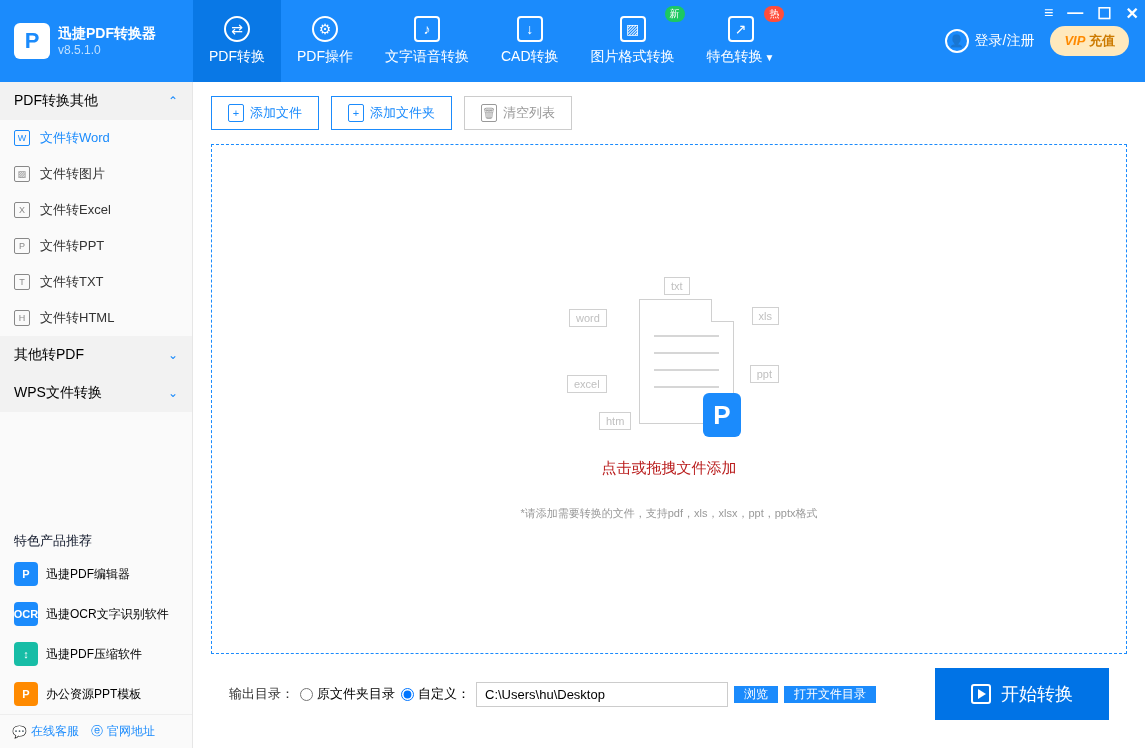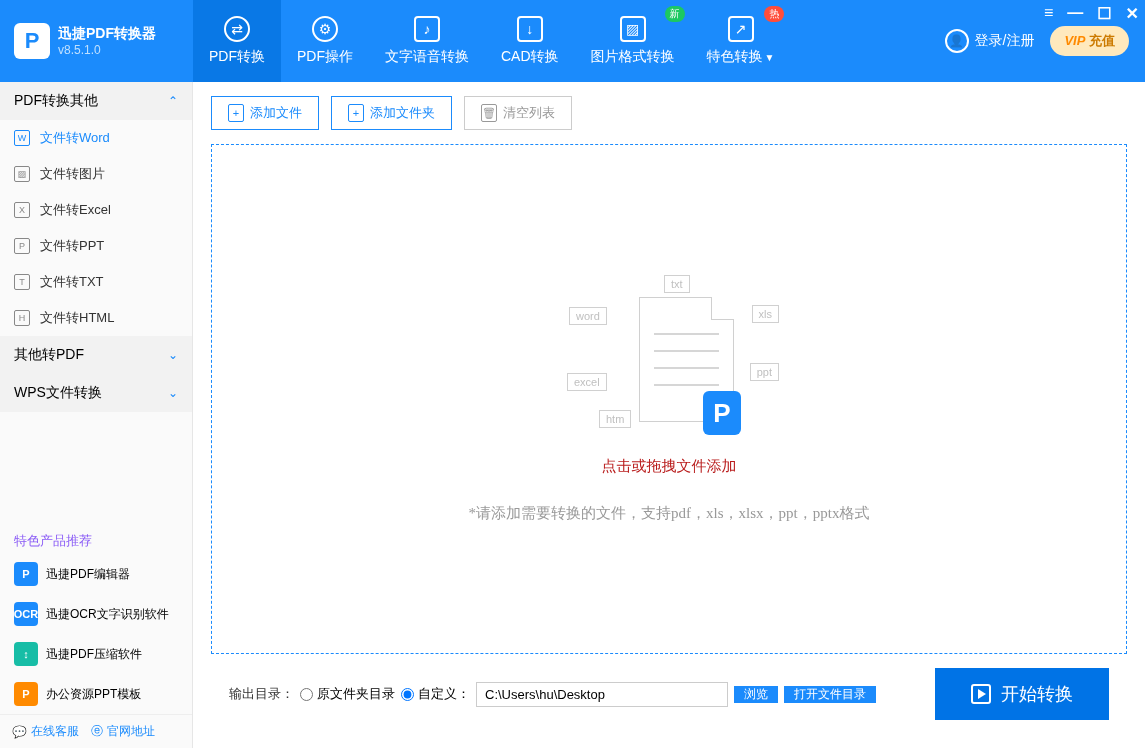--- a/index.html
+++ b/index.html
@@ -33,21 +33,21 @@
 
 .body-layout { display: flex; height: calc(748px - 82px); }
 .sidebar { width: 193px; border-right: 1px solid #e6e6e6; display: flex; flex-direction: column; background: #fafafa; }
 .side-group { padding: 10px 14px; font-size: 14px; display: flex; align-items: center; justify-content: space-between; cursor: pointer; background: #f2f2f2; }
 .side-group .chev { color: #1b8bfc; font-size: 12px; }
 .side-item { padding: 9px 14px; font-size: 13px; display: flex; align-items: center; gap: 10px; cursor: pointer; color: #333; }
 .side-item.active { color: #1b8bfc; }
 .side-item .icn { width: 16px; height: 16px; border: 1.5px solid #888; border-radius: 2px; display: inline-flex; align-items: center; justify-content: center; font-size: 9px; color: #888; }
 .side-item.active .icn { border-color: #1b8bfc; color: #1b8bfc; }
 
-.side-recommend-title { font-size: 13px; color: #8b5cf6; padding: 10px 14px 4px; }
+.side-recommend-title { font-size: 13px; color: #0f172a; padding: 10px 14px 4px; }
 .rec-item { padding: 8px 14px; font-size: 12px; display: flex; align-items: center; gap: 8px; cursor: pointer; }
 .rec-icon { width: 24px; height: 24px; border-radius: 4px; display: flex; align-items: center; justify-content: center; color: #fff; font-size: 11px; font-weight: bold; }
 .rec-icon.blue { background: #1b8bfc; }
 .rec-icon.orange { background: #ff8a00; }
 .rec-icon.cyan { background: #17bda6; }
 
 .side-bottom { margin-top: auto; display: flex; gap: 12px; padding: 8px 12px; font-size: 12px; color: #1b8bfc; border-top: 1px solid #eee; }
 .side-bottom span { cursor: pointer; display: flex; align-items: center; gap: 4px; }
 
 .main { flex: 1; display: flex; flex-direction: column; padding: 14px 18px; position: relative; }
@@ -57,21 +57,21 @@
 .tbtn .bicn { width: 16px; height: 18px; border: 1.5px solid currentColor; border-radius: 2px; display: inline-flex; align-items: center; justify-content: center; font-size: 11px; }
 
 .dropzone { margin-top: 14px; flex: 1; border: 1.5px dashed #1b8bfc; display: flex; flex-direction: column; align-items: center; justify-content: center; cursor: pointer; }
 .dz-illust { position: relative; width: 220px; height: 170px; }
 .dz-box { position: absolute; border: 1.5px solid #d0d0d0; color: #c0c0c0; font-size: 11px; padding: 2px 6px; background: #fff; }
 .dz-page { position: absolute; left: 80px; top: 22px; width: 95px; height: 125px; border: 1.5px solid #d0d0d0; background: #fff; }
 .dz-page::before { content: ""; position: absolute; right: -1px; top: -1px; width: 22px; height: 22px; border-left: 1.5px solid #d0d0d0; border-bottom: 1.5px solid #d0d0d0; background: #fff; }
 .dz-line { position: absolute; left: 14px; right: 14px; height: 1.5px; background: #d6d6d6; }
 .dz-p { position: absolute; right: 38px; bottom: 10px; width: 38px; height: 44px; background: #1b8bfc; border-radius: 6px; color: #fff; font-weight: bold; font-size: 26px; display: flex; align-items: center; justify-content: center; }
 .dz-text { margin-top: 12px; font-size: 15px; color: #b91c1c; }
-.dz-hint { margin-top: 28px; font-size: 15px; color: #999; font-family: Liberation Serif, serif; }
+.dz-hint { margin-top: 28px; font-size: 11px; color: #999; }
 
 .footer { padding: 14px 18px; display: flex; align-items: center; gap: 6px; font-size: 13px; }
 .footer-label { color: #333; }
 .radio { display: flex; align-items: center; gap: 4px; cursor: pointer; }
 .footer input[type=text] { border: 1px solid #ccc; padding: 4px 8px; font-size: 13px; width: 252px; }
 .fbtn { background: #1b8bfc; color: #fff; padding: 0 10px; font-size: 12px; border: none; cursor: pointer; }
 .start-btn { margin-left: auto; background: #0073e6; color: #fff; padding: 14px 36px; font-size: 18px; display: flex; align-items: center; gap: 10px; cursor: pointer; border: none; }
 .play-icon { width: 20px; height: 20px; border: 2px solid #fff; border-radius: 3px; display: flex; align-items: center; justify-content: center; }
 .play-icon::after { content: ""; border-left: 8px solid #fff; border-top: 5px solid transparent; border-bottom: 5px solid transparent; margin-left: 2px; }
 

